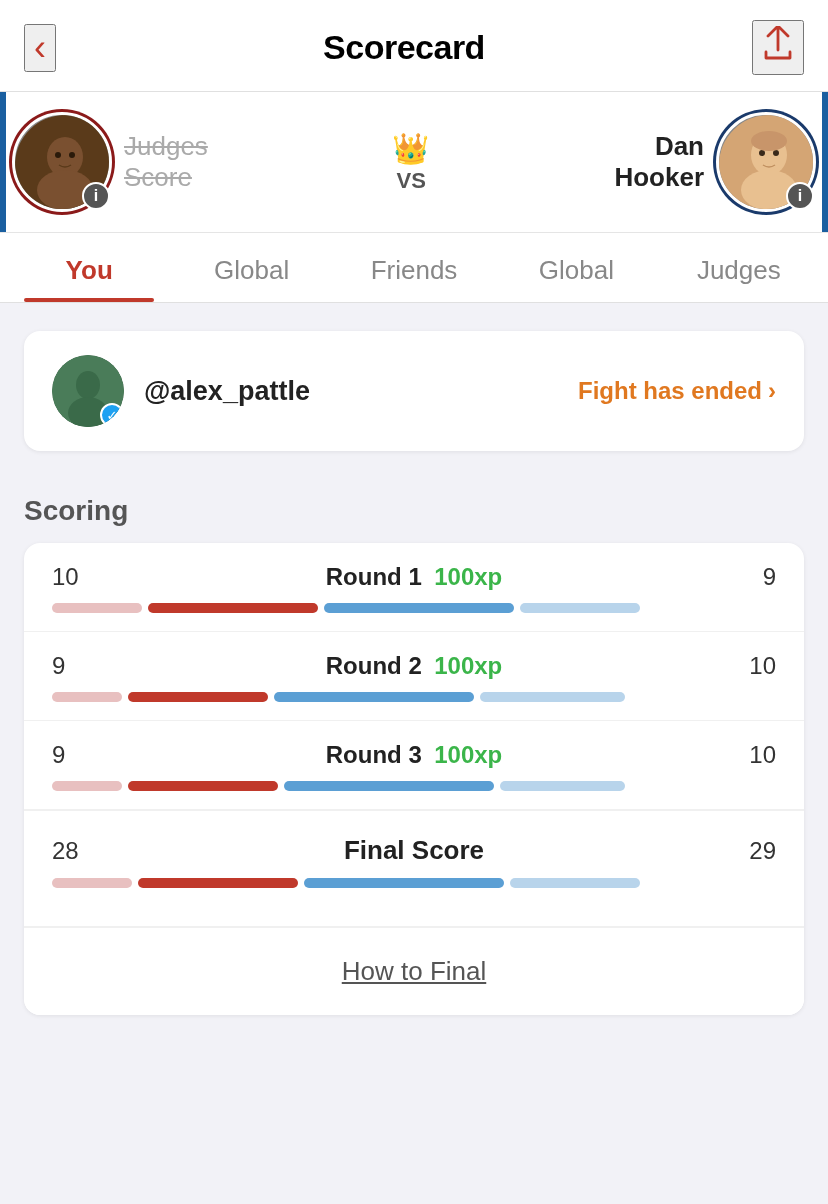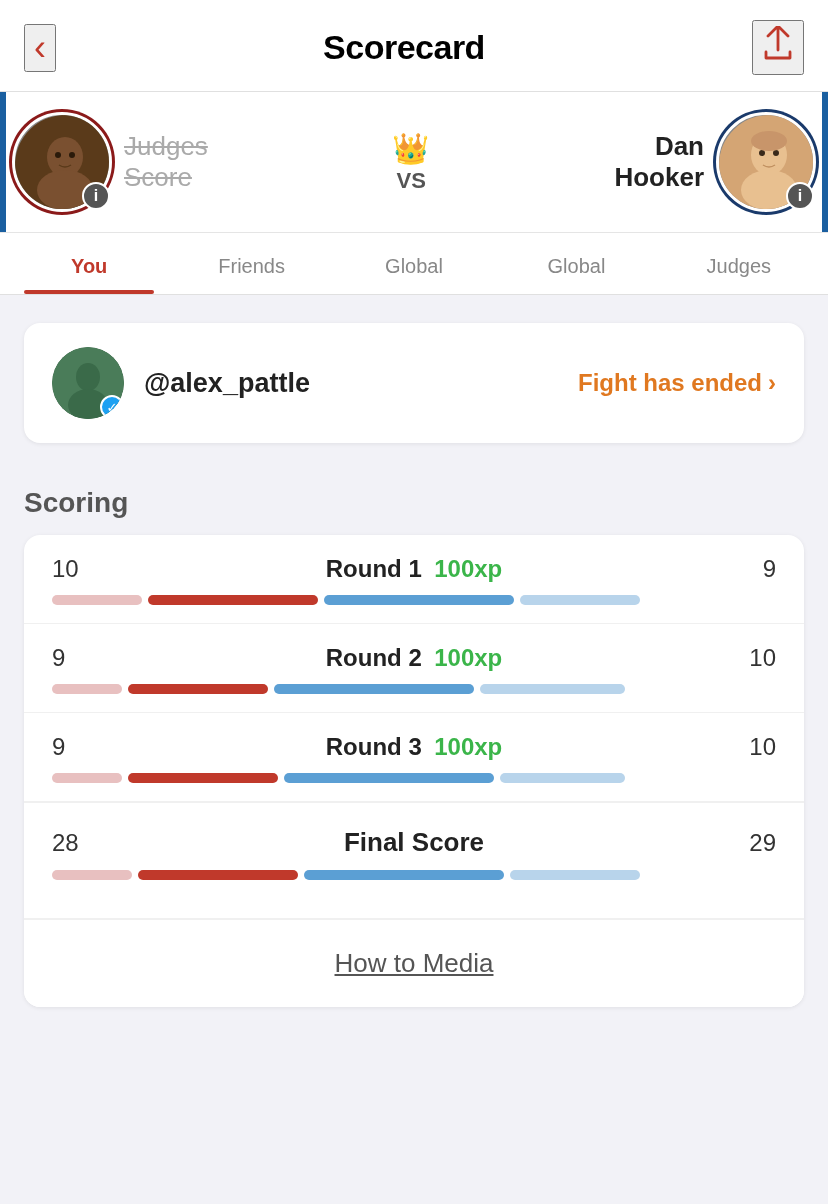--- a/index.html
+++ b/index.html
@@ -160,21 +160,21 @@
     .tabs-container {
       background: #fff;
       display: flex;
       border-bottom: 1px solid #e0e0e0;
       padding: 0 8px;
     }
     .tab-item {
       flex: 1;
       text-align: center;
       padding: 22px 4px 16px;
-      font-size: 20px;
+      font-size: 26px;
       color: #888;
       font-weight: 500;
       position: relative;
       cursor: pointer;
     }
     .tab-item.active {
       color: #c0392b;
       font-weight: 600;
     }
     .tab-item.active::after {
@@ -416,22 +416,22 @@
       <div class="fighter-name">Dan</div>
       <div class="fighter-name">Hooker</div>
     </div>
   </div>
 
   <div class="right-edge-bar"></div>
 </div>
 
 <div class="tabs-container">
   <div class="tab-item active">You</div>
+  <div class="tab-item">Global</div>
   <div class="tab-item">Friends</div>
-  <div class="tab-item">Global</div>
   <div class="tab-item">Global</div>
   <div class="tab-item">Judges</div>
 </div>
 
 <div class="section">
   <div class="card">
     <div class="prediction-row">
       <div class="pred-avatar">
         <div class="pred-avatar-inner">
           <svg width="72" height="72" viewBox="0 0 72 72" xmlns="http://www.w3.org/2000/svg">
@@ -516,17 +516,17 @@
       </div>
       <div class="bars-row">
         <div class="bar bar-red-light" style="width:80px"></div>
         <div class="bar bar-red" style="width:160px"></div>
         <div class="bar bar-blue" style="width:200px"></div>
         <div class="bar bar-blue-light" style="width:130px"></div>
       </div>
     </div>
 
     <div class="how-to-score-section">
-      <button class="how-to-score-btn">How to Media</button>
+      <button class="how-to-score-btn">How to Final</button>
     </div>
 
   </div>
 </div>
 
 </body></html>

